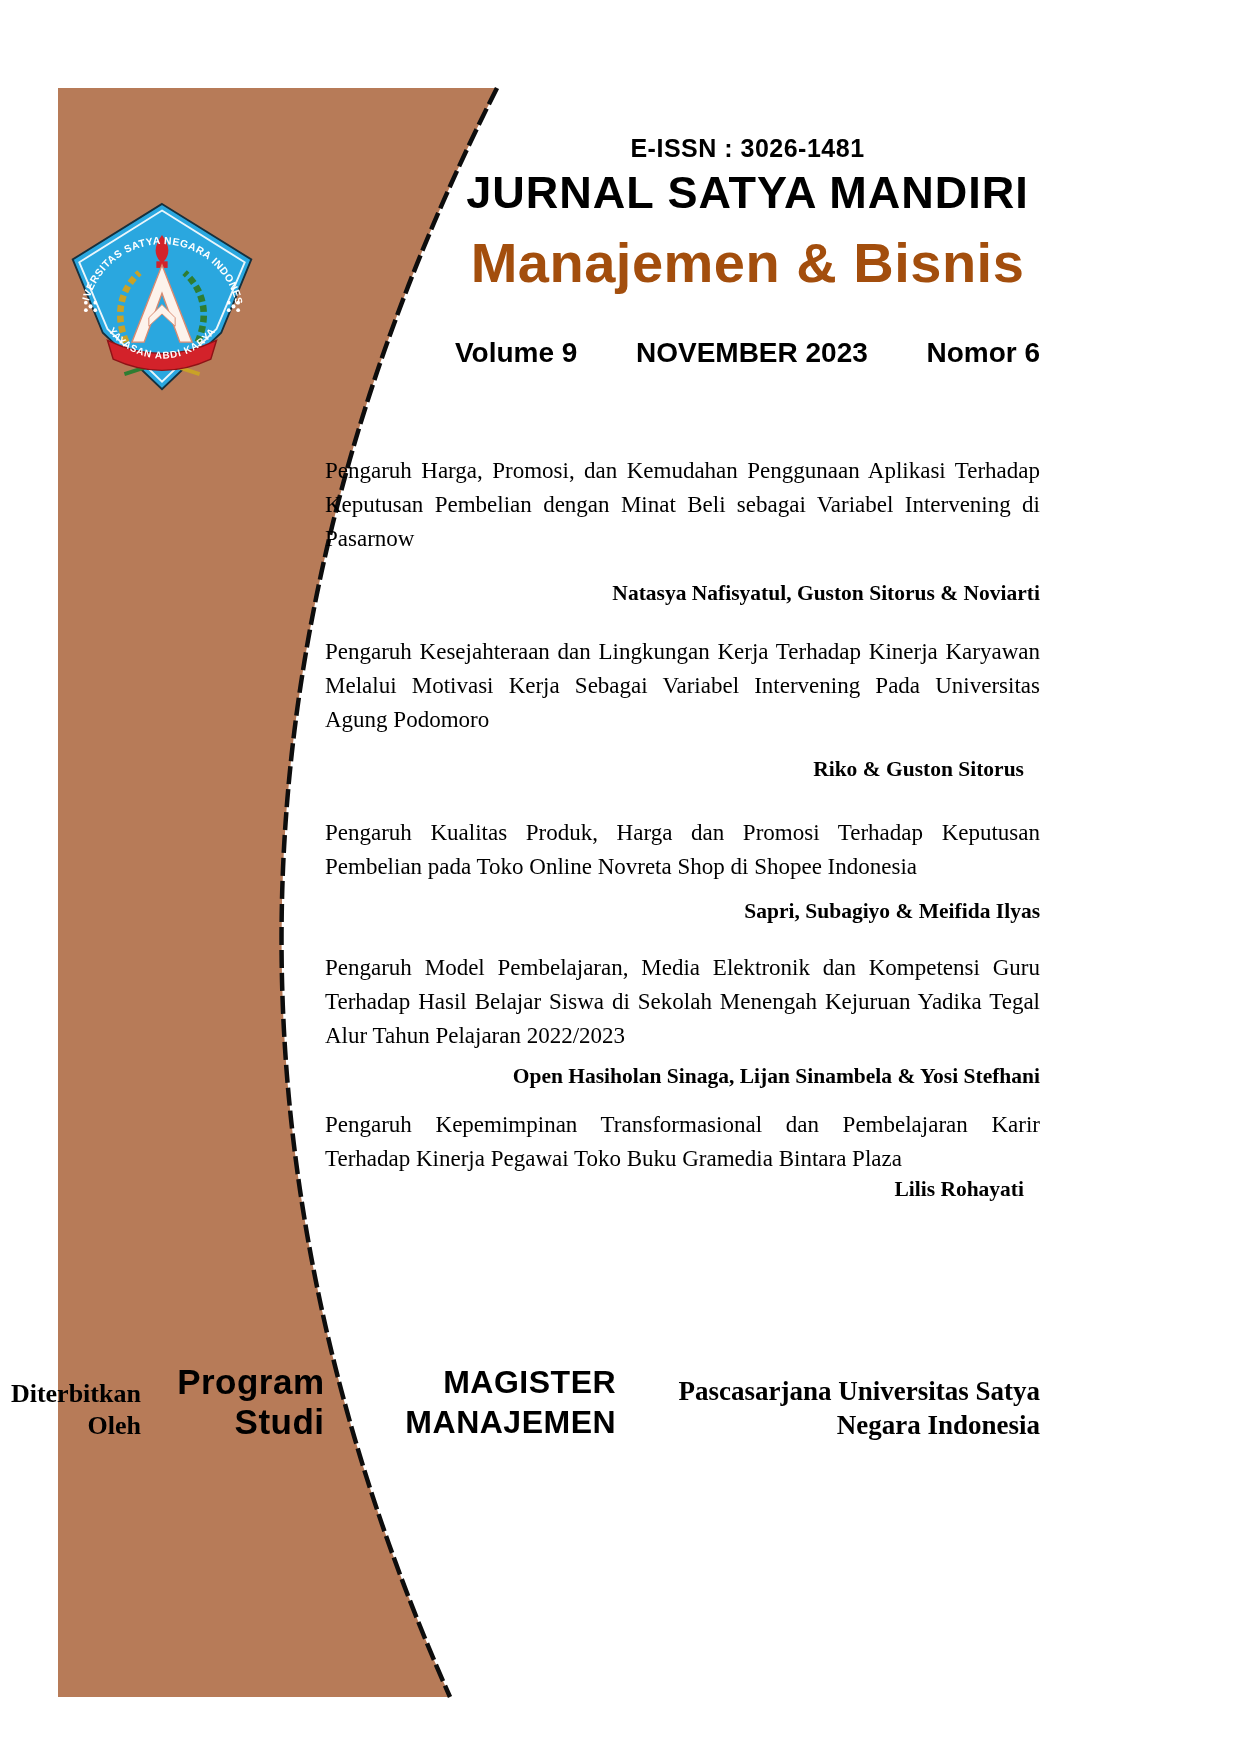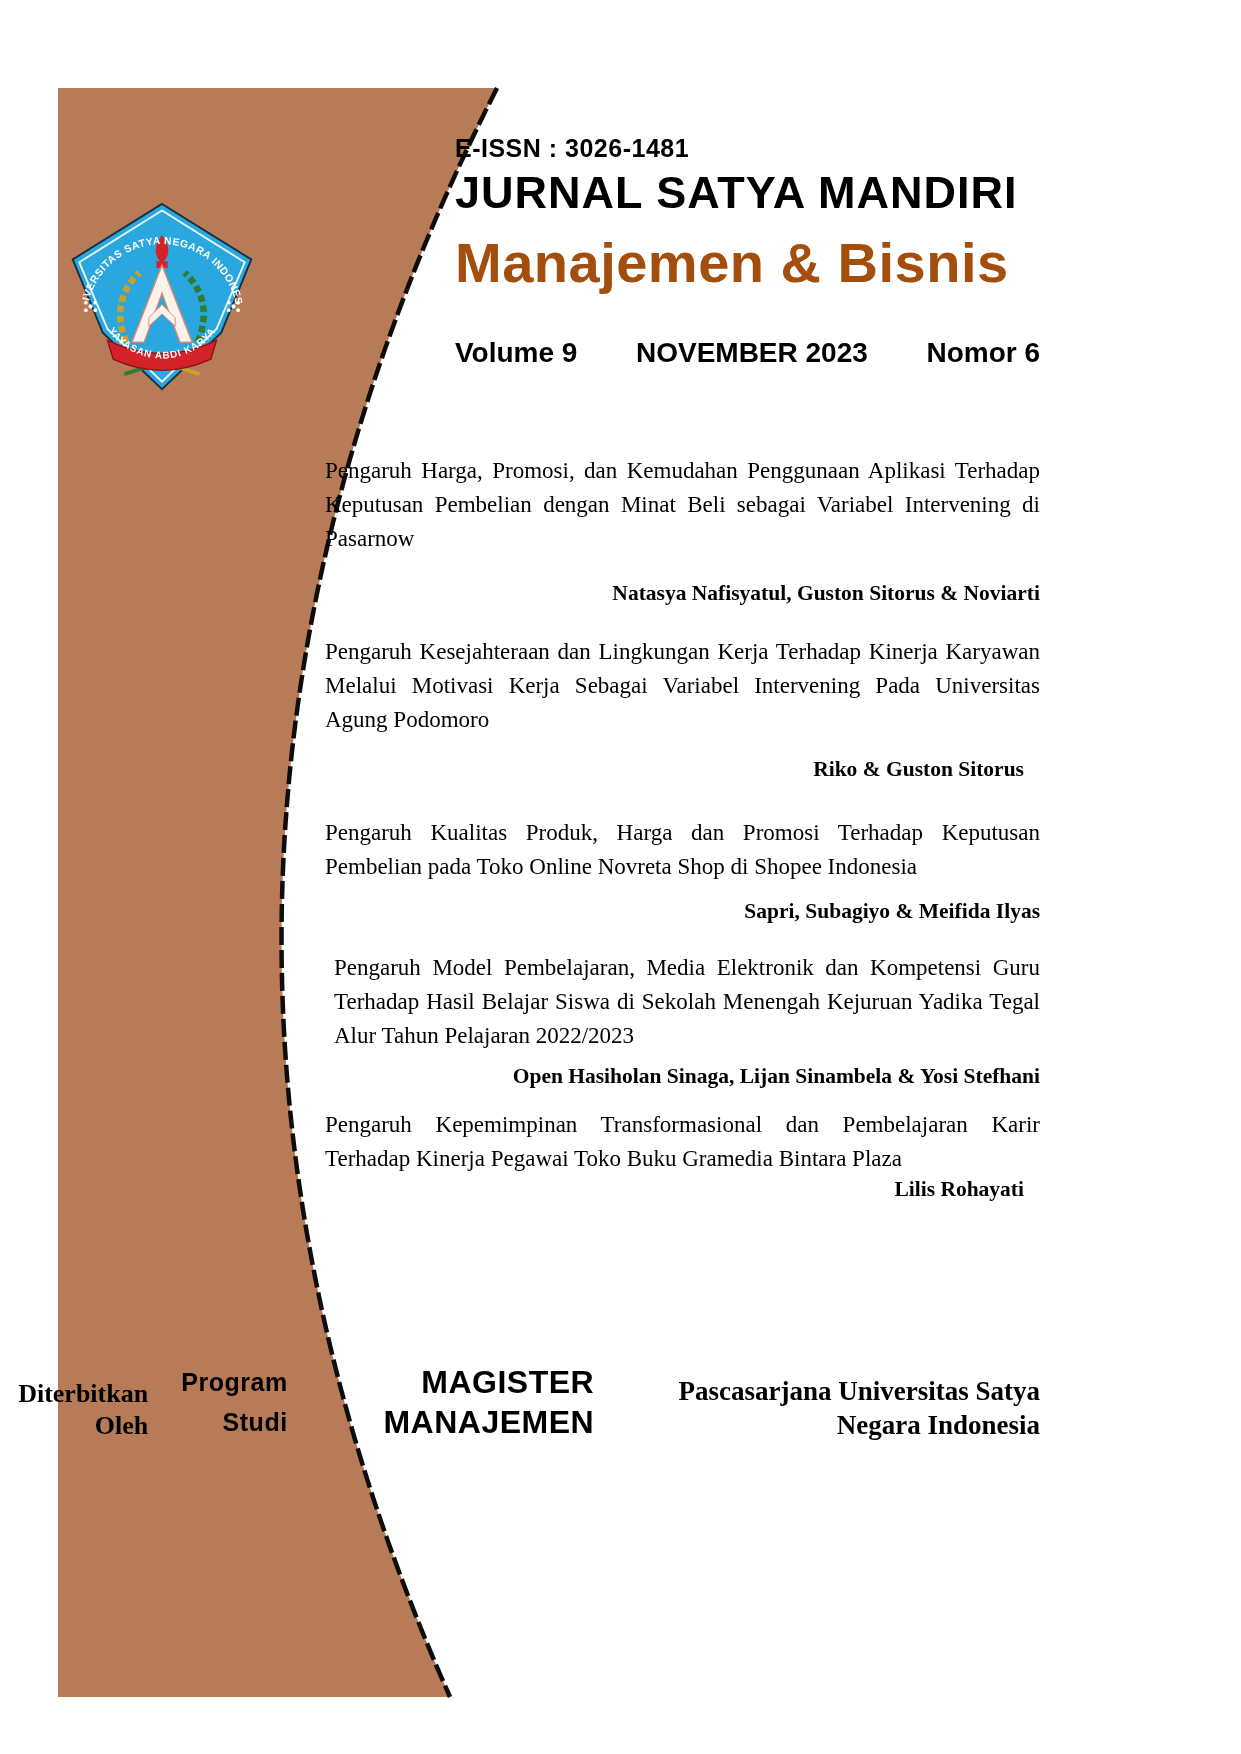--- a/index.html
+++ b/index.html
@@ -2,40 +2,40 @@
 <html><head>
 <meta charset="utf-8">
 <style>
   html,body{margin:0;padding:0;background:#ffffff;}
   .page{position:relative;width:1241px;height:1754px;background:#ffffff;overflow:hidden;
         font-family:"Liberation Serif", serif;color:#000;}
   .shape-layer{position:absolute;left:0;top:0;width:1241px;height:1754px;pointer-events:none;}
   .logo-box{position:absolute;left:68px;top:201px;width:188px;height:193px;}
 
   
-  .header{position:absolute;top:134px;right:201px;display:flex;flex-direction:column;align-items:flex-start;}
+  .header{position:absolute;top:134px;right:201px;display:flex;flex-direction:column;align-items:center;}
   .eissn{font-family:"Liberation Sans",sans-serif;font-weight:700;font-size:25px;letter-spacing:.5px;line-height:28px;}
   .journal-title{font-family:"Liberation Sans",sans-serif;font-weight:700;font-size:45px;letter-spacing:1px;line-height:50px;margin-top:6px;white-space:nowrap;}
   .journal-subtitle{font-family:"Liberation Sans",sans-serif;font-weight:700;font-size:56px;letter-spacing:.5px;line-height:62px;margin-top:14px;color:#a34e0d;white-space:nowrap;}
   .volume-row{width:585px;display:flex;justify-content:space-between;margin-top:44px;
               font-family:"Liberation Sans",sans-serif;font-weight:700;font-size:28px;line-height:30px;}
 
   
   .articles{position:absolute;left:325px;top:454px;width:715px;}
   .article-title{font-size:23px;line-height:34px;text-align:justify;text-justify:inter-word;}
   .article-authors{font-size:21.5px;font-weight:700;line-height:30px;text-align:right;}
   .mt-a1{margin-top:22px;} .mt-t2{margin-top:27px;} .mt-a2{margin-top:17px;}
-  .mt-t3{margin-top:32px;} .mt-a3{margin-top:12px;} .mt-t4{margin-top:25px;margin-left:9px;}
+  .mt-t3{margin-top:32px;} .mt-a3{margin-top:12px;} .mt-t4{margin-top:25px;}
   .mt-a4{margin-top:8px;}  .mt-t5{margin-top:17px;} .mt-a5{margin-top:-2px;}
   .inset{padding-right:16px;}
 
   
   .publisher{position:absolute;right:201px;top:1352px;display:flex;align-items:flex-end;text-align:right;}
   .pub-line1{font-family:"Liberation Serif",serif;font-weight:700;font-size:26px;line-height:32px;}
-  .pub-line2{font-family:"Liberation Sans",sans-serif;font-weight:700;font-size:25px;line-height:40px;margin-top:8px;letter-spacing:.5px;}
+  .pub-line2{font-family:"Liberation Sans",sans-serif;font-weight:700;font-size:35px;line-height:40px;margin-top:8px;letter-spacing:.5px;}
   .pub-line3{font-family:Liberation Sans, sans-serif;font-weight:700;font-size:32px;line-height:40px;margin-top:10px;letter-spacing:.5px;}
   .pub-line4{font-family:"Liberation Serif",serif;font-weight:700;font-size:27px;line-height:34px;margin-top:14px;}
 </style>
 </head>
 <body>
 
 <div class="page">
 
   <svg class="shape-layer" viewBox="0 0 1241 1754" aria-hidden="true">
     <path d="M 58 88 L 497 88 Q 91 888 450 1697 L 58 1697 Z" fill="#b77b58"></path>

